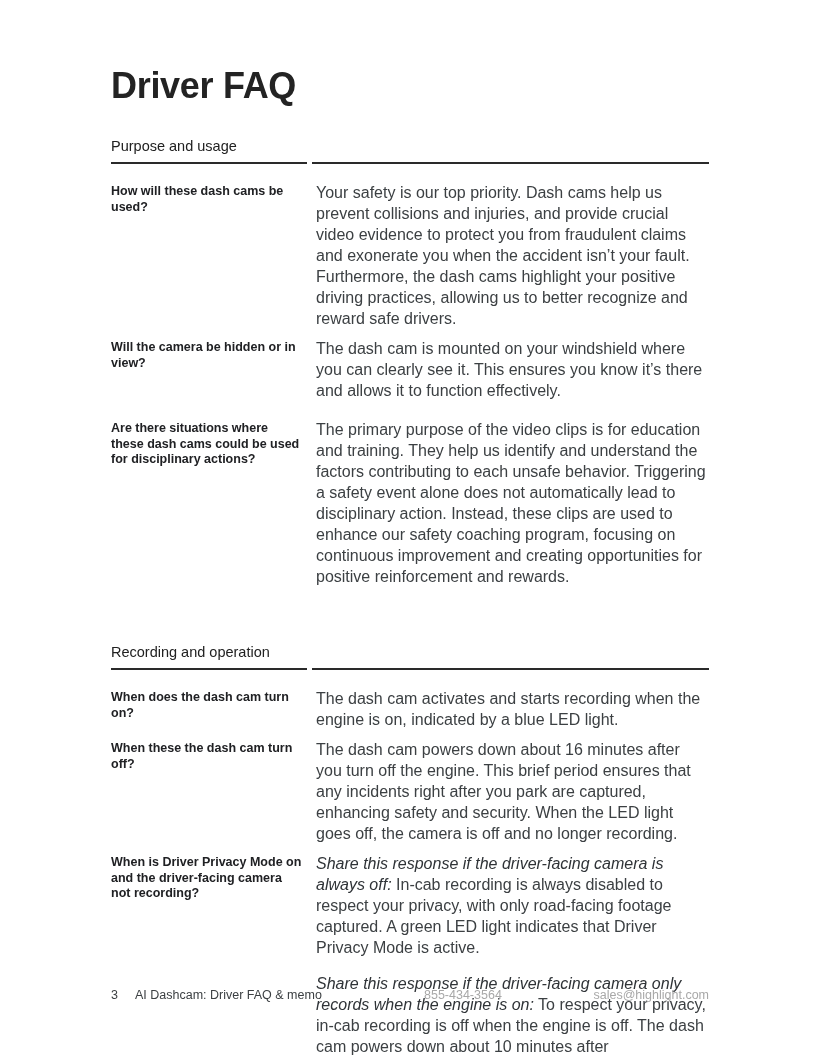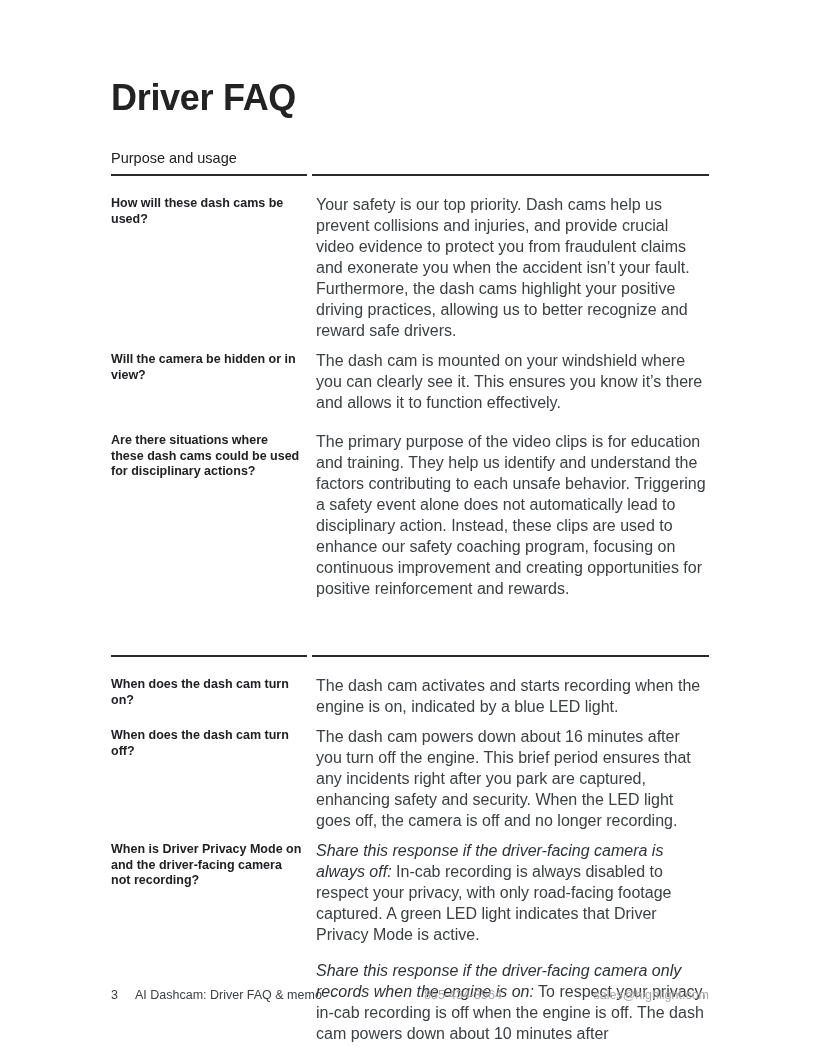--- a/index.html
+++ b/index.html
@@ -8,21 +8,21 @@
     width: 816px;
     height: 1056px;
     background: #ffffff;
     font-family: "Liberation Sans", sans-serif;
     position: relative;
     overflow: hidden;
   }
   .content {
     position: absolute;
     left: 111px;
-    top: 12px;
+    top: 0;
     width: 598px;
   }
   .doc-title {
     margin: 64px 0 0 0;
     font-size: 36px;
     line-height: 44px;
     font-weight: 700;
     letter-spacing: -0.3px;
     color: #232323;
   }
@@ -145,35 +145,36 @@
   <div class="faq-row">
     <div class="q-col">Are there situations where these dash cams could be used for disciplinary actions?</div>
     <div class="a-col">
               <p><span>The primary purpose of the video clips is for education and training. They help us identify and understand the factors contributing to each unsafe behavior. Triggering a safety event alone does not automatically lead to disciplinary action. Instead, these clips are used to enhance our safety coaching program, focusing on continuous improvement and creating opportunities for positive reinforcement and rewards.</span></p>
             </div>
   </div>
 </div>
   </section>
 
   <section class="faq-section">
+    <h2 class="section-heading">Recording and operation</h2>
     <div class="rule">
       <span class="seg-left"></span>
       <span class="seg-gap"></span>
       <span class="seg-right"></span>
     </div>
     <div class="rows">
   <div class="faq-row">
     <div class="q-col">When does the dash cam turn on?</div>
     <div class="a-col">
               <p><span>The dash cam activates and starts recording when the engine is on, indicated by a blue LED light.</span></p>
             </div>
   </div>
 
   <div class="faq-row">
-    <div class="q-col">When does the dash cam turn off?</div>
+    <div class="q-col">When these the dash cam turn off?</div>
     <div class="a-col">
               <p><span>The dash cam powers down about 16 minutes after you turn off the engine. This brief period ensures that any incidents right after you park are captured, enhancing safety and security. When the LED light goes off, the camera is off and no longer recording.</span></p>
             </div>
   </div>
 
   <div class="faq-row">
     <div class="q-col">When is Driver Privacy Mode on and the driver-facing camera not recording?</div>
     <div class="a-col">
               <p><span class="italic-lead">Share this response if the driver-facing camera is always off:</span><span> In-cab recording is always disabled to respect your privacy, with only road-facing footage captured. A green LED light indicates that Driver Privacy Mode is active.</span></p>
               <p><span class="italic-lead">Share this response if the driver-facing camera only records when the engine is on:</span><span> To respect your privacy, in-cab recording is off when the engine is off. The dash cam powers down about 10 minutes after</span></p>

